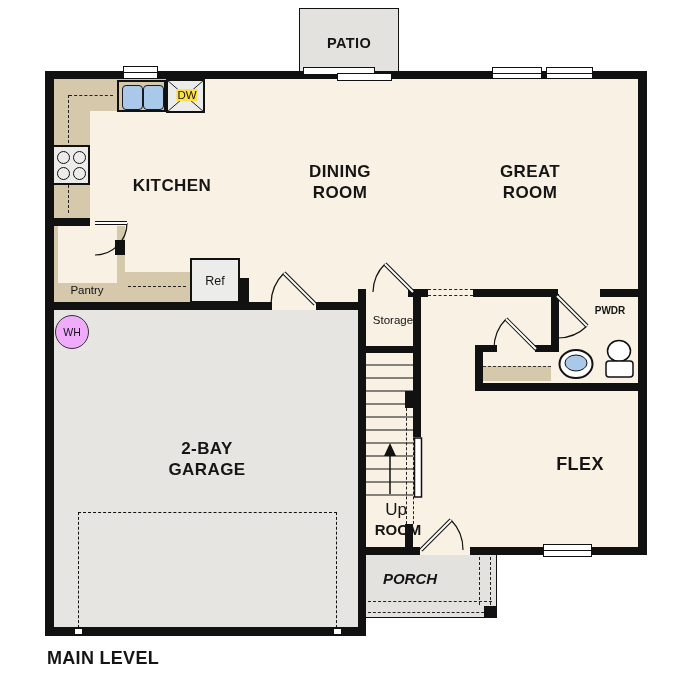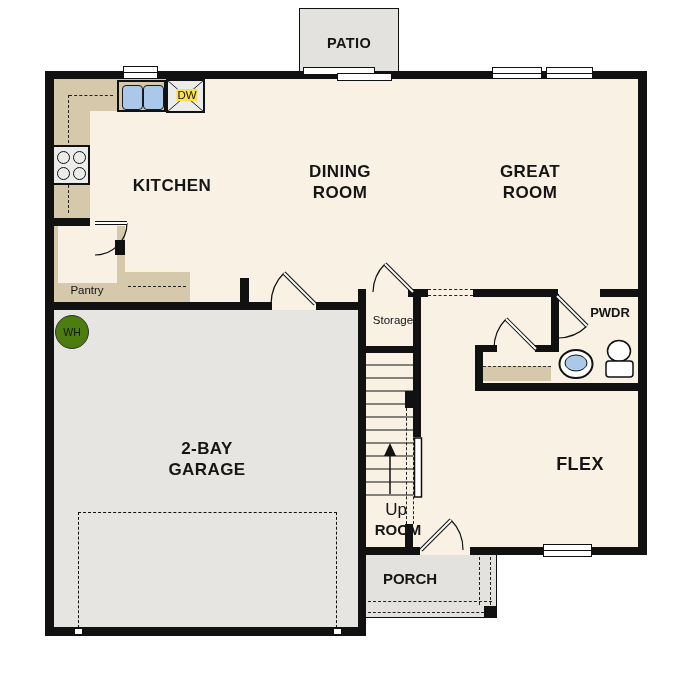--- a/index.html
+++ b/index.html
@@ -16,21 +16,21 @@
   .window::after{content:"";position:absolute;left:0;right:0;top:45%;border-top:1px solid #111;}
   .slider{background:#fff;border:1px solid #111;box-sizing:border-box;}
   .dashv{border-left:1.5px dashed #222;}
   .dashh{border-top:1.5px dashed #222;}
   .roomlbl{font-weight:bold;font-size:17px;letter-spacing:.4px;text-align:center;
            white-space:nowrap;transform:translateX(-50%);line-height:21px;}
   .smalllbl{font-size:11.5px;white-space:nowrap;transform:translateX(-50%);text-align:center;}
   .midlbl{font-weight:bold;font-size:15px;white-space:nowrap;transform:translateX(-50%);}
   .basin{background:#aac8e9;border:1.5px solid #1a1a1a;border-radius:4px;}
   .burner{border:1.5px solid #111;border-radius:50%;background:transparent;box-sizing:border-box;}
-  .whcircle{border:1.5px solid #333;border-radius:50%;background:#4d7c0f;
+  .whcircle{border:1.5px solid #333;border-radius:50%;background:#f0abfc;
             display:flex;align-items:center;justify-content:center;font-size:10.5px;}
   svg{position:absolute;left:0;top:0;}
 </style>
 </head>
 <body>
 
 <div id="plan">
 
   <div class="abs outdoor" style="left:299px;top:8px;width:98px;height:64px;"></div>
 
@@ -99,20 +99,23 @@
     <div class="abs basin" style="left:3px;top:3px;width:19px;height:23px;"></div>
     <div class="abs basin" style="left:24px;top:3px;width:19px;height:23px;"></div>
   </div>
   <div class="abs appl" style="left:166px;top:79px;width:39px;height:34px;"></div>
   <div class="abs appl" style="left:52px;top:145px;width:38px;height:40px;">
     <div class="abs burner" style="left:3px;top:4px;width:13px;height:13px;"></div>
     <div class="abs burner" style="left:19px;top:4px;width:13px;height:13px;"></div>
     <div class="abs burner" style="left:3px;top:20px;width:13px;height:13px;"></div>
     <div class="abs burner" style="left:19px;top:20px;width:13px;height:13px;"></div>
   </div>
+  <div class="abs appl" style="left:190px;top:258px;width:50px;height:45px;display:flex;align-items:center;justify-content:center;">
+    <span style="font-size:12.5px;">Ref</span>
+  </div>
   <div class="abs whcircle" style="left:55px;top:315px;width:34px;height:34px;box-sizing:border-box;">
     <span>WH</span>
   </div>
 
   <svg width="687" height="687" viewBox="0 0 687 687">
 
     <line x1="167" y1="80" x2="204" y2="112" stroke="#222" stroke-width="1"></line>
     <line x1="204" y1="80" x2="167" y2="112" stroke="#222" stroke-width="1"></line>
 
     <g stroke="#111" stroke-width="1.2">
@@ -173,20 +176,21 @@
   <div class="abs roomlbl" style="left:530px;top:161px;">
     <span>GREAT</span><br>
     <span>ROOM</span>
   </div>
   <div class="abs roomlbl" style="left:207px;top:438px;">
     <span>2-BAY</span><br>
     <span>GARAGE</span>
   </div>
   <div class="abs roomlbl" style="left:580px;top:454px;font-size:18px;">FLEX</div>
   <div class="abs midlbl" style="left:398px;top:521px;">ROOM</div>
-  <div class="abs midlbl" style="left:410px;top:570px;">PORCH</div>
-  <div class="abs midlbl" style="left:610px;top:305px;font-size:13px;">PWDR</div>
+  <div class="abs midlbl" style="left:410px;top:570px;font-style:italic;">PORCH</div>
+  <div class="abs midlbl" style="left:610px;top:305px;font-size:10px;">PWDR</div>
   <div class="abs smalllbl" style="left:393px;top:314px;">Storage</div>
   <div class="abs smalllbl" style="left:87px;top:284px;">Pantry</div>
   <div class="abs smalllbl" style="left:187px;top:89px;background:#fde047;padding:0 1px;">DW</div>
   <div class="abs smalllbl" style="left:396px;top:500px;font-size:17px;">Up</div>
+  <div class="abs" style="left:47px;top:648px;font-weight:bold;font-size:18px;letter-spacing:.3px;">MAIN LEVEL</div>
 
 </div>
 
 </body></html>

